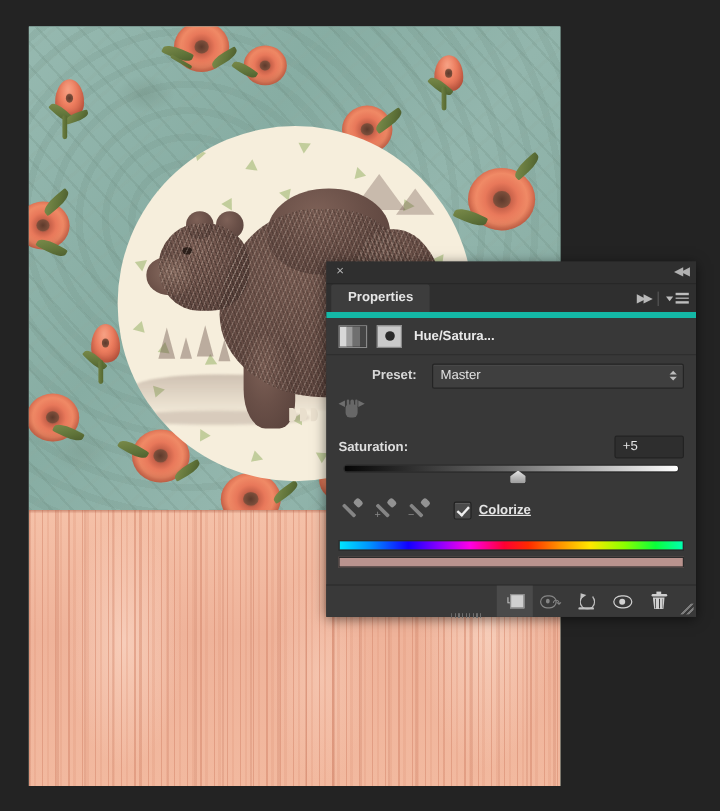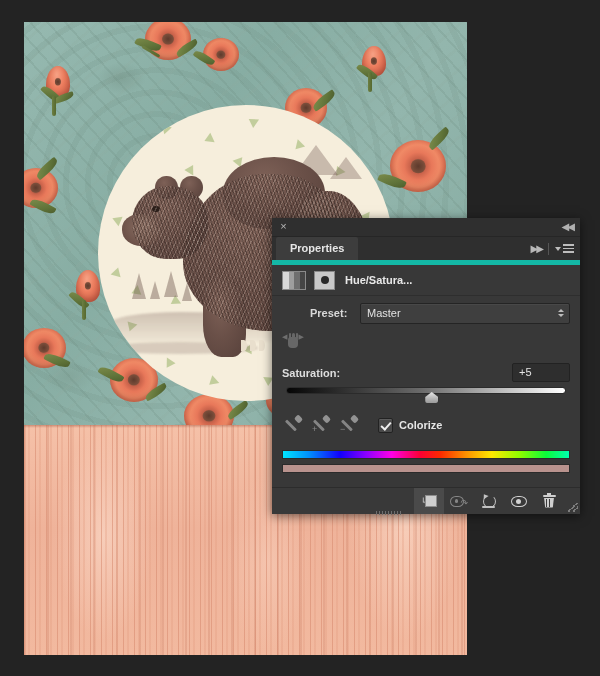--- a/index.html
+++ b/index.html
@@ -523,21 +523,21 @@
   }
   .cbox::after {
     content:'';
     position:absolute;
     left: 3.5px; top: 1px;
     width: 4px; height: 8px;
     border: solid #f0f0f0;
     border-width: 0 2px 2px 0;
     transform: rotate(42deg);
   }
-  .colorize-lbl { font-size: 11px; color:#e6e6e6; font-weight:bold; }
+  .colorize-lbl { font-size: 11px; color:#e6e6e6; font-weight:bold;text-decoration:underline; }
 
   
   .ramps { padding: 0 10px; margin-top: 14px; }
   .ramp {
     height: 9px;
     border: 1px solid #2b2b2b;
     box-sizing: border-box;
   }
   .ramp.spectrum {
     background: linear-gradient(90deg,#00e5ff 0%,#0090ff 9%,#1200ff 20%,#8a00ff 29%,#ff00e6 38%,#ff0033 48%,#ff2a00 55%,#ff9100 64%,#ffe800 73%,#8bff00 83%,#0bff3a 92%,#00ffb0 100%);

